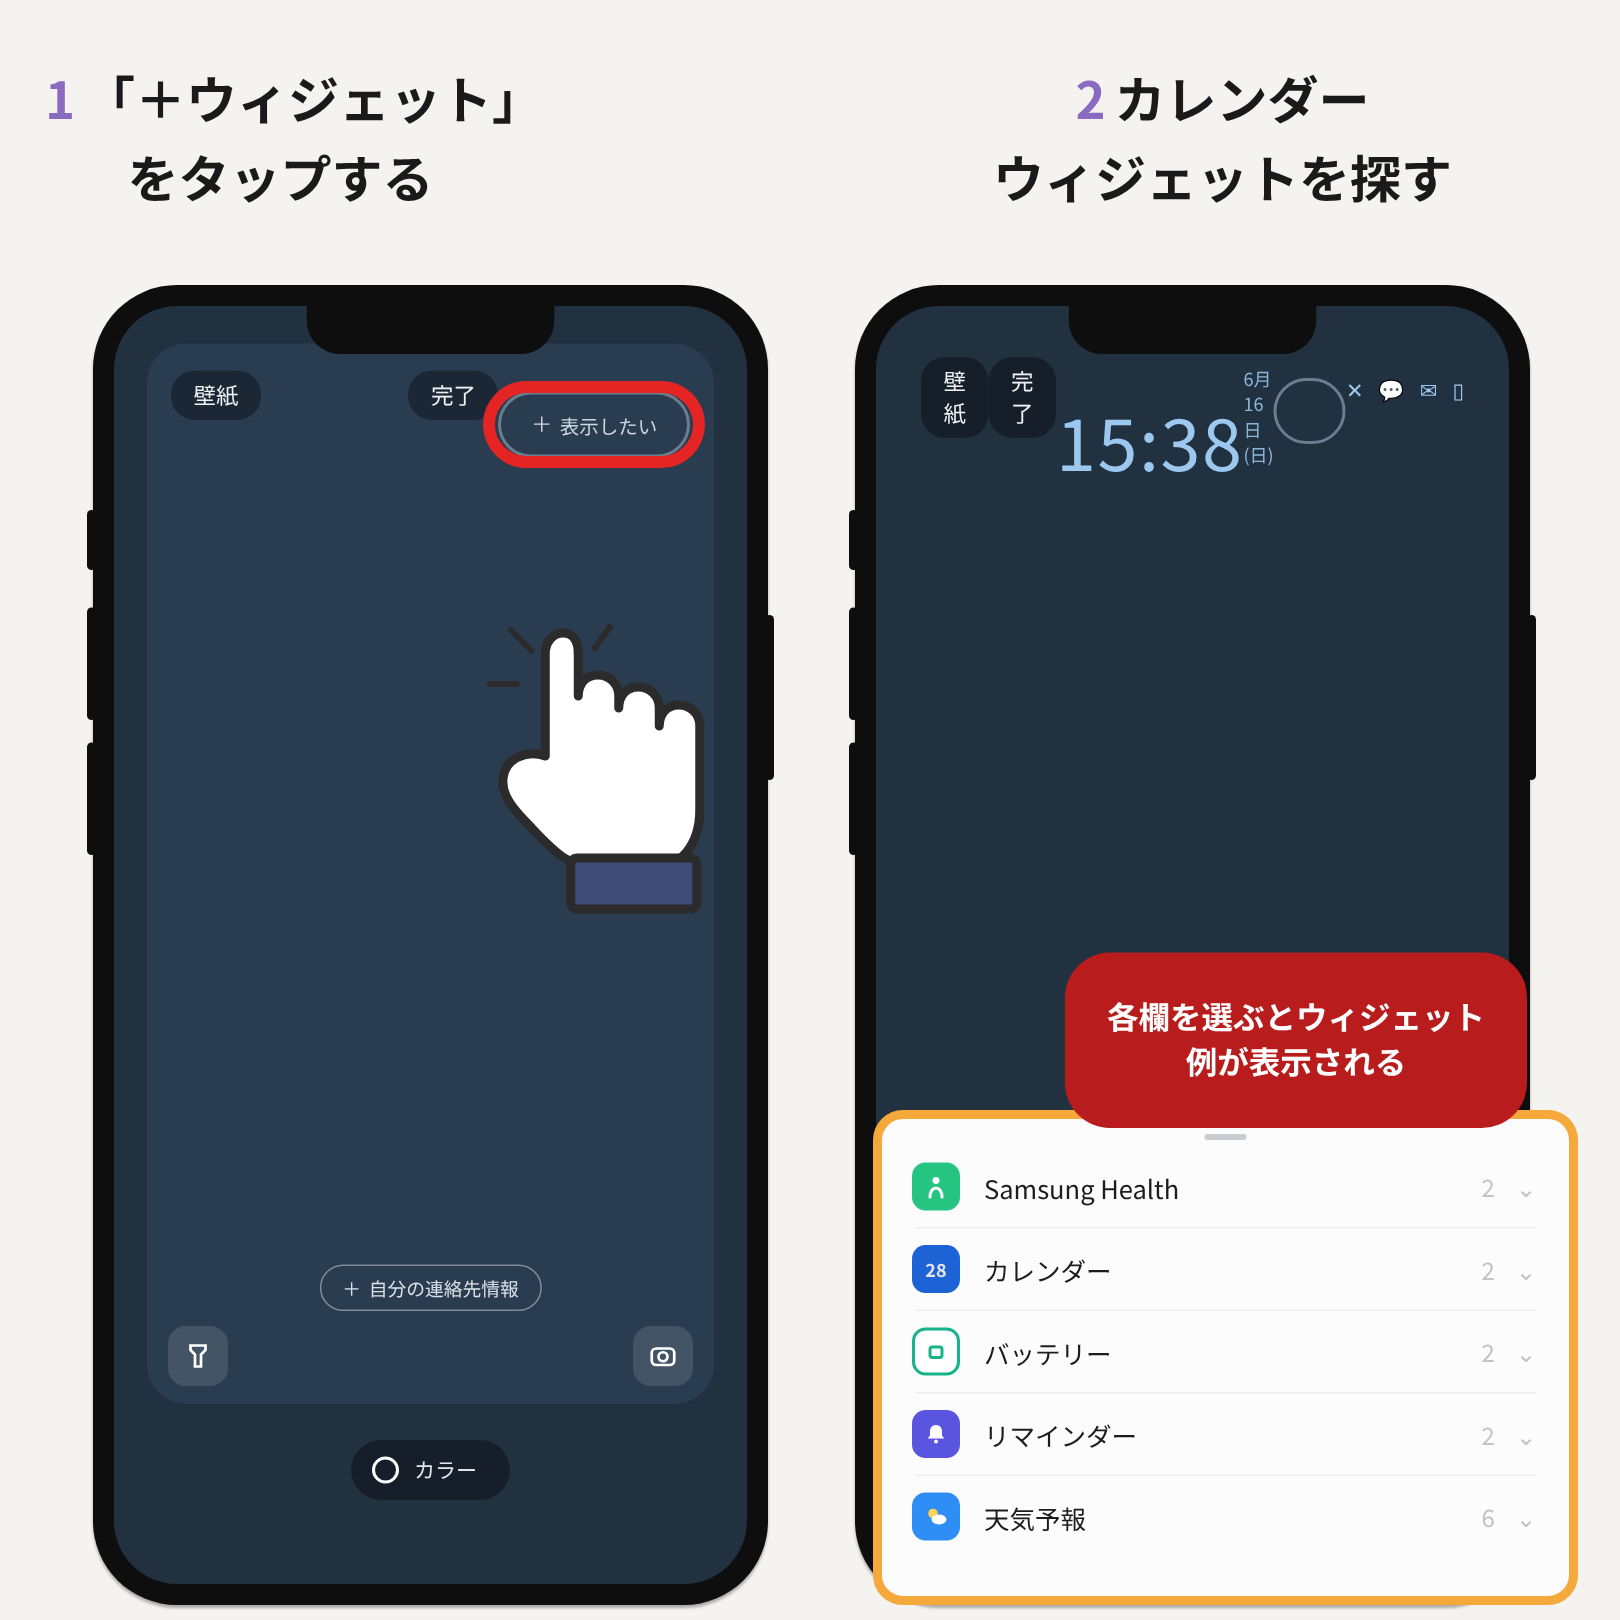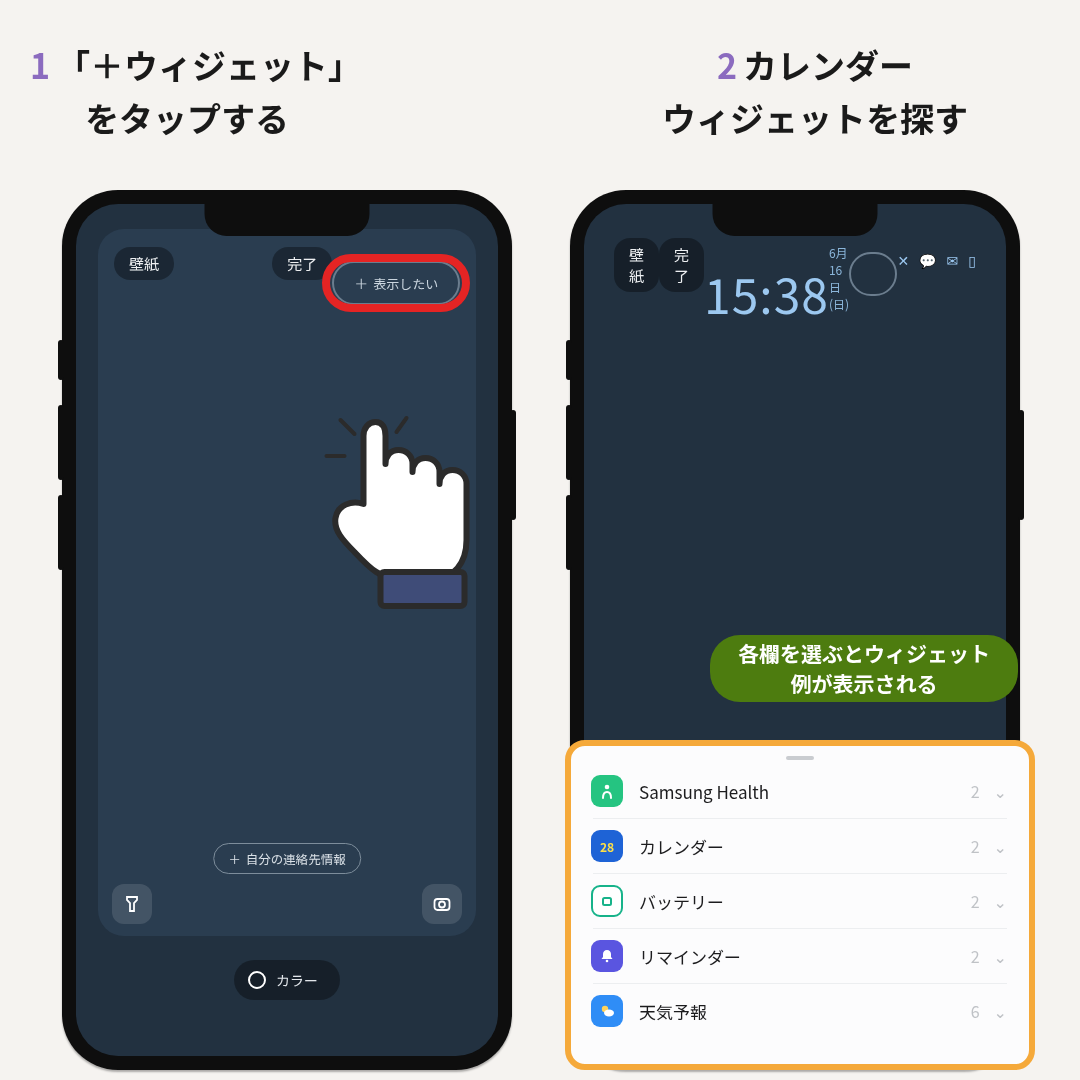--- a/index.html
+++ b/index.html
@@ -106,42 +106,42 @@
     }
     .colorring { width:18px; height:18px; border:2px solid #fff; border-radius:50%; }
 
     
     .hand { position:absolute; top:183px; left:220px; z-index:6; }
     .hand svg { width:165px; height:200px; }
 
     
     .callout {
       position:absolute; top:635px; left:710px;
-      background:#4d7c0f; color:#fff; font-weight:700; font-size:21px;
-      padding:3px 28px; border-radius:30px; text-align:center; line-height:1.45;
+      background:#b91c1c; color:#fff; font-weight:700; font-size:21px;
+      padding:28px 28px; border-radius:30px; text-align:center; line-height:1.45;
       z-index:10;
     }
 
     
     .sheet-wrap {
-      position:absolute; left:565px; top:740px;
+      position:absolute; left:582px; top:740px;
       width:470px; height:330px;
       border: 6px solid #f5a93a; border-radius:20px; background:#fcfcfd;
       z-index:9; overflow:hidden;
     }
     .grab { width:28px; height:4px; background:#c9ccd0; border-radius:3px; margin:10px auto 4px; }
     .witem {
       display:flex; align-items:center; padding:11px 22px 11px 20px;
     }
     .witem + .witem { border-top:1px solid #eceef0; margin:0 22px; padding-left:0; padding-right:0; }
     .witem + .witem .wicon { margin-left:-2px; }
     .wicon {
       width:32px; height:32px; border-radius:9px;
       display:flex; align-items:center; justify-content:center;
-      color:#fde047; font-size:16px; font-weight:700; flex-shrink:0;
+      color:#e5e5e5; font-size:16px; font-weight:700; flex-shrink:0;
     }
     .wname { margin-left:16px; font-size:17px; color:#1c1c1e; flex:1; }
     .wcount { color:#bfc2c6; font-size:16px; margin-right:14px; }
     .chev { color:#bfc2c6; font-size:16px; }
     .ic-health   { background:#25c481; }
     .ic-cal      { background:#1e63d6; font-size:12px; }
     .ic-batt     { background:#fff; border:2.5px solid #17b38a; color:#17b38a; }
     .ic-remind   { background:#5a55e0; }
     .ic-weather  { background:#2f8df6; }
   </style>

